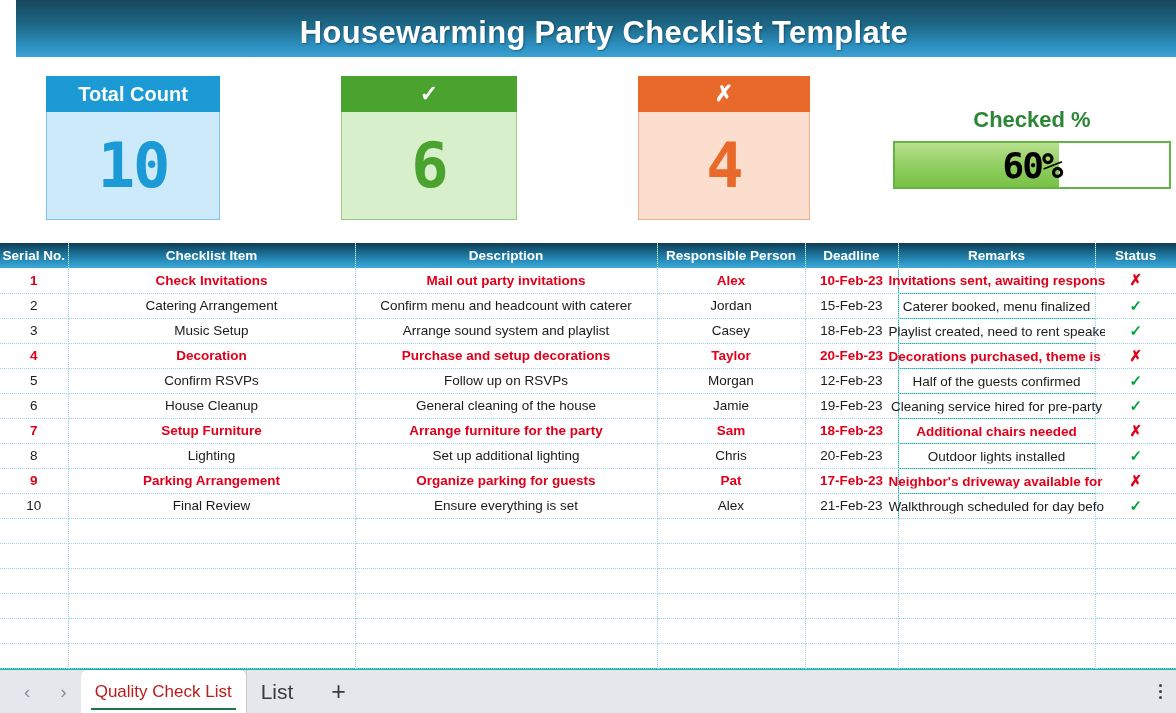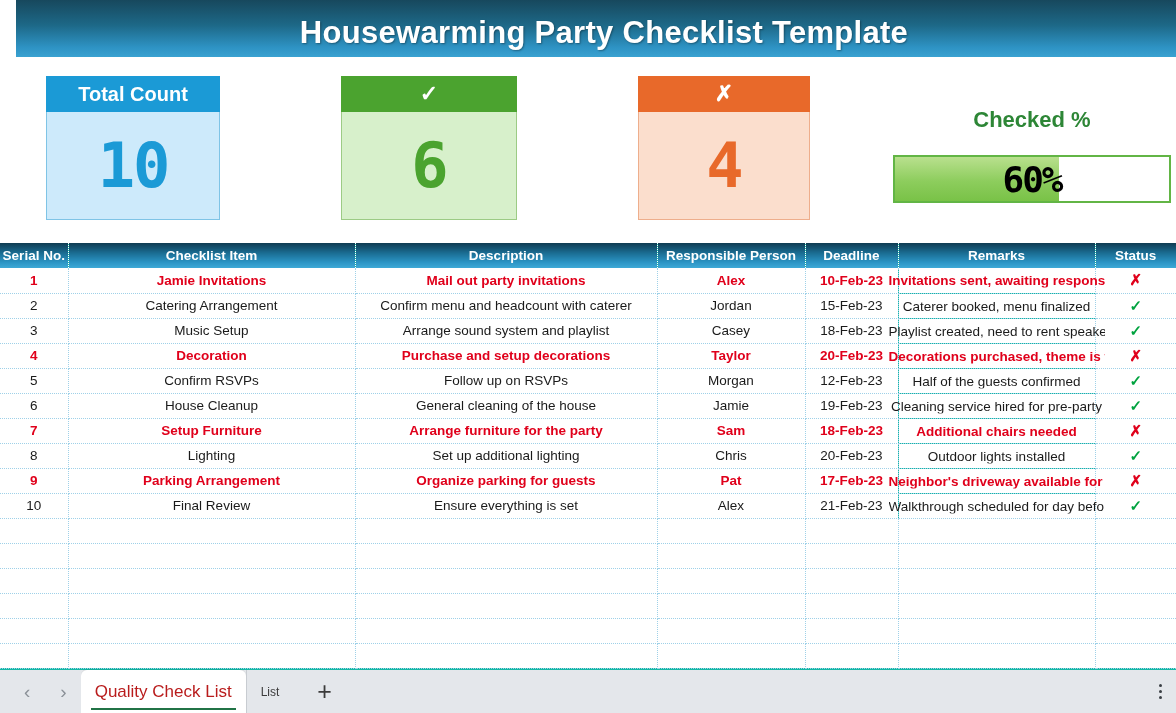--- a/index.html
+++ b/index.html
@@ -61,21 +61,21 @@
   
   #card-unchecked { left: 638px; top: 19px; width: 172px; height: 144px; }
   #card-unchecked .kpi-head { background:#e8692a; font-size:22px; }
   #card-unchecked .kpi-body { background:#fbdecd; height:108px; border:1px solid #eeae8c; border-top:none; }
   #card-unchecked .kpi-value { color:#e8692a; }
 
   
   #card-percent { position:absolute; left: 893px; top: 50px; width: 278px; }
   #card-percent .pct-label {
     text-align:center; color:#2d8636; font-weight:bold; font-size:22px;
-    margin-bottom: 22px;
+    margin-bottom: 8px;
   }
   #card-percent .pct-bar {
     position:relative; width: 278px; height: 48px;
     border: 2px solid #62b545; background:#ffffff;
     display:flex; align-items:center; justify-content:center;
     overflow:hidden;
   }
   #card-percent .pct-fill {
     position:absolute; left:0; top:0; height:100%;
     background: linear-gradient(180deg,#b9e08e 0%, #8dcd5d 55%, #79c247 100%);
@@ -169,21 +169,21 @@
   }
   .sheet-tab.active {
     background:#ffffff; color:#b91c1c; font-weight:normal;
     border-radius: 6px 6px 0 0;
     box-shadow: 0 -1px 0 rgba(0,0,0,.06);
   }
   .sheet-tab.active .tab-underline {
     position:absolute; left:10px; right:10px; bottom:3px; height:2.5px;
     background:#217346;
   }
-  .sheet-tab.inactive { color:#3b3b3b; font-size:12px; border-left:1px solid #c8ccd1; }
+  .sheet-tab.inactive { color:#3b3b3b; font-size:21px; border-left:1px solid #c8ccd1; }
   .add-sheet {
     height:43px; display:flex; align-items:center; padding: 0 18px 0 24px;
     font-size: 25px; color:#3b3b3b; cursor:pointer; line-height:1;
   }
   .bar-spacer { flex:1; }
   .kebab {
     height:43px; display:flex; flex-direction:column; justify-content:center;
     align-items:center; gap:3px; padding: 0 14px; cursor:pointer;
   }
   .kebab i { display:block; width:3px; height:3px; background:#3a3f44; border-radius:50%; }
@@ -248,21 +248,21 @@
           <th>Description</th>
           <th>Responsible Person</th>
           <th>Deadline</th>
           <th>Remarks</th>
           <th>Status</th>
         </tr>
       </thead>
       <tbody id="grid-body">
           <tr class="row-flag">
             <td>1</td>
-            <td>Jamie Invitations</td>
+            <td>Check Invitations</td>
             <td>Mail out party invitations</td>
             <td>Alex</td>
             <td>10-Feb-23</td>
             <td class="cell-remarks">
               <div class="rem-inner wide">Invitations sent, awaiting responses</div>
             </td>
             <td><span class="status-no">✗</span></td>
           </tr>
           <tr>
             <td>2</td>

